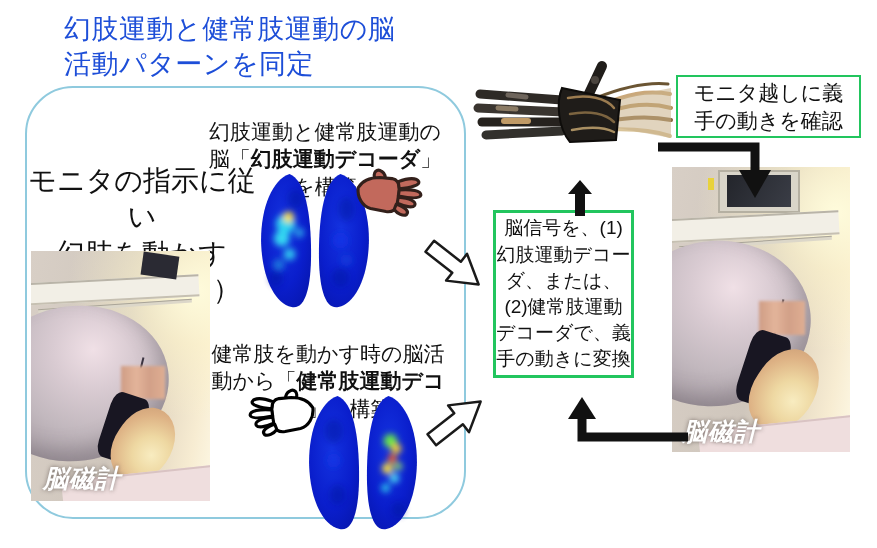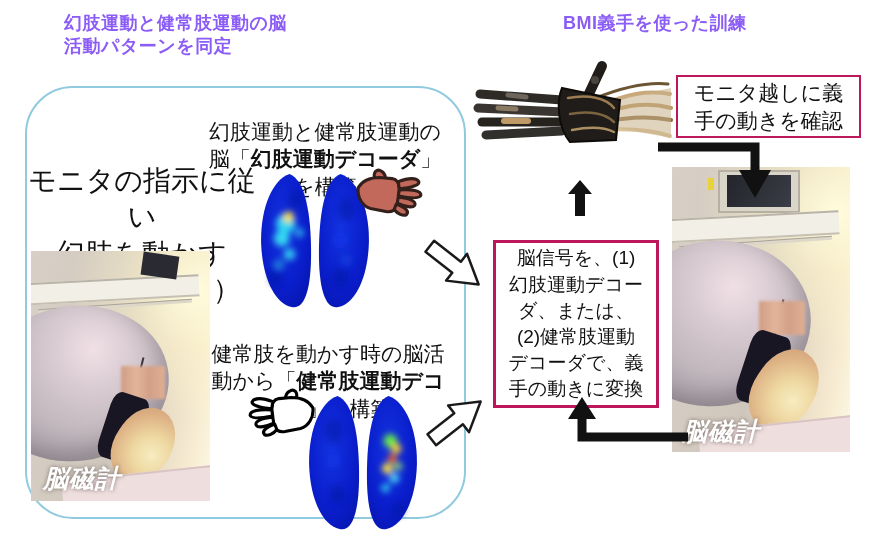--- a/index.html
+++ b/index.html
@@ -1,21 +1,21 @@
 <!DOCTYPE html>
 <html><head>
 <meta charset="utf-8">
 <style>
   html,body{margin:0;padding:0;}
   body{font-family:"Liberation Sans","DejaVu Sans",sans-serif;background:#fff;}
   #stage{position:relative;width:877px;height:548px;background:#fff;overflow:hidden;}
   .abs{position:absolute;}
-  .title{color:#8b5cf6;font-weight:bold;font-size:18px;line-height:1.28;white-space:pre-line;letter-spacing:.5px;}
+  .title{color:#1d4ed8;font-weight:normal;font-size:27px;line-height:1.28;white-space:pre-line;letter-spacing:.5px;}
   .jt{white-space:pre-line;text-align:center;color:#111;}
-  .obox{border:3px solid #be185d;background:#fff;display:flex;align-items:center;justify-content:center;box-sizing:border-box;}
+  .obox{border:3px solid #22c55e;background:#fff;display:flex;align-items:center;justify-content:center;box-sizing:border-box;}
   .panel{border:2px solid #8FCADE;border-radius:48px;background:transparent;box-sizing:border-box;}
   .photo{overflow:hidden;background:linear-gradient(100deg,#d8cfc6 0%,#cfc6bc 50%,#e6dac4 72%,#f7ecd2 88%,#fdf8e4 100%);font-style:italic;}
   .photo .flare{position:absolute;inset:0;background:radial-gradient(circle at 92% 16%,rgba(255,252,220,.98) 0%,rgba(255,246,205,.6) 20%,rgba(255,244,200,0) 48%);}
   .photo .shelf{position:absolute;left:-6%;right:6%;height:7%;background:#f2efe6;border-top:2px solid #b9b4a8;border-bottom:2px solid #c6c0b2;}
   .photo .rod{position:absolute;height:3px;background:#dcd7c9;border-top:1px solid #a9a497;}
   .photo .helmet{position:absolute;border-radius:50%;background:radial-gradient(circle at 62% 30%,#f0e0e6 0%,#d9cbd2 25%,#c2b8be 52%,#a89ea5 78%,#948a91 100%);box-shadow:inset -8px -12px 20px rgba(90,80,90,.35);}
   .photo .censor{position:absolute;background:linear-gradient(90deg,#cf9d85 0%,#e3b49a 35%,#d2a088 65%,#dfae92 100%);filter:blur(1.5px);}
   .photo .sleeve{position:absolute;background:#181622;border-radius:22%;}
   .photo .armskin{position:absolute;background:radial-gradient(circle at 72% 55%,#f8ecc0 0%,#eed8a2 32%,#ddb184 68%,#c79972 100%);border-radius:46% 54% 50% 50%;}
   .photo .tray{position:absolute;background:#efdede;border-top:2px solid #d9c3c3;}
@@ -25,21 +25,20 @@
   .monitor .screen{position:absolute;inset:9%;background:linear-gradient(120deg,#23252b,#3a3d46);}
   svg{display:block;}
 </style>
 </head>
 <body>
 
 <div id="stage">
 
   <div class="abs title" style="left:64px;top:12px;width:395px;">幻肢運動と健常肢運動の脳
 活動パターンを同定</div>
-  <div class="abs title" style="left:563px;top:12px;width:305px;">BMI義手を使った訓練</div>
 
   <div class="abs panel" style="left:25px;top:86px;width:441px;height:433px;"></div>
 
   <div class="abs jt" style="left:208px;top:90px;width:234px;font-size:21px;line-height:1.32;">
     <span>幻肢運動と健常肢運動の脳「</span><b>幻肢運動デコーダ</b><span>」を構築</span>
   </div>
 
   <div class="abs jt" style="left:28px;top:163px;width:228px;font-size:28px;line-height:1.3;">モニタの指示に従い
 幻肢を動かす
 （握る・開く）</div>
@@ -152,21 +151,21 @@
   </div>
 
   <div class="abs" style="left:420px;top:388px;width:74px;height:64px;">
     <svg viewBox="0 0 74 64" width="74" height="64">
       <g transform="translate(37,32) rotate(-38) translate(-32,-20)">
         <polygon points="0,13 34,13 34,3 62,20 34,37 34,27 0,27" fill="#ffffff" stroke="#1a1a1a" stroke-width="2.5" stroke-linejoin="round"></polygon>
       </g>
     </svg>
   </div>
 
-  <div class="abs obox" style="left:493px;top:240px;width:166px;height:168px;">
+  <div class="abs obox" style="left:493px;top:210px;width:141px;height:168px;">
     <div class="jt" style="font-size:19px;line-height:1.38;">脳信号を、(1)
 幻肢運動デコー
 ダ、または、
 (2)健常肢運動
 デコーダで、義
 手の動きに変換</div>
   </div>
 
   <div class="abs" style="left:468px;top:58px;width:205px;height:118px;">
     <svg viewBox="0 0 205 118" width="205" height="118">

